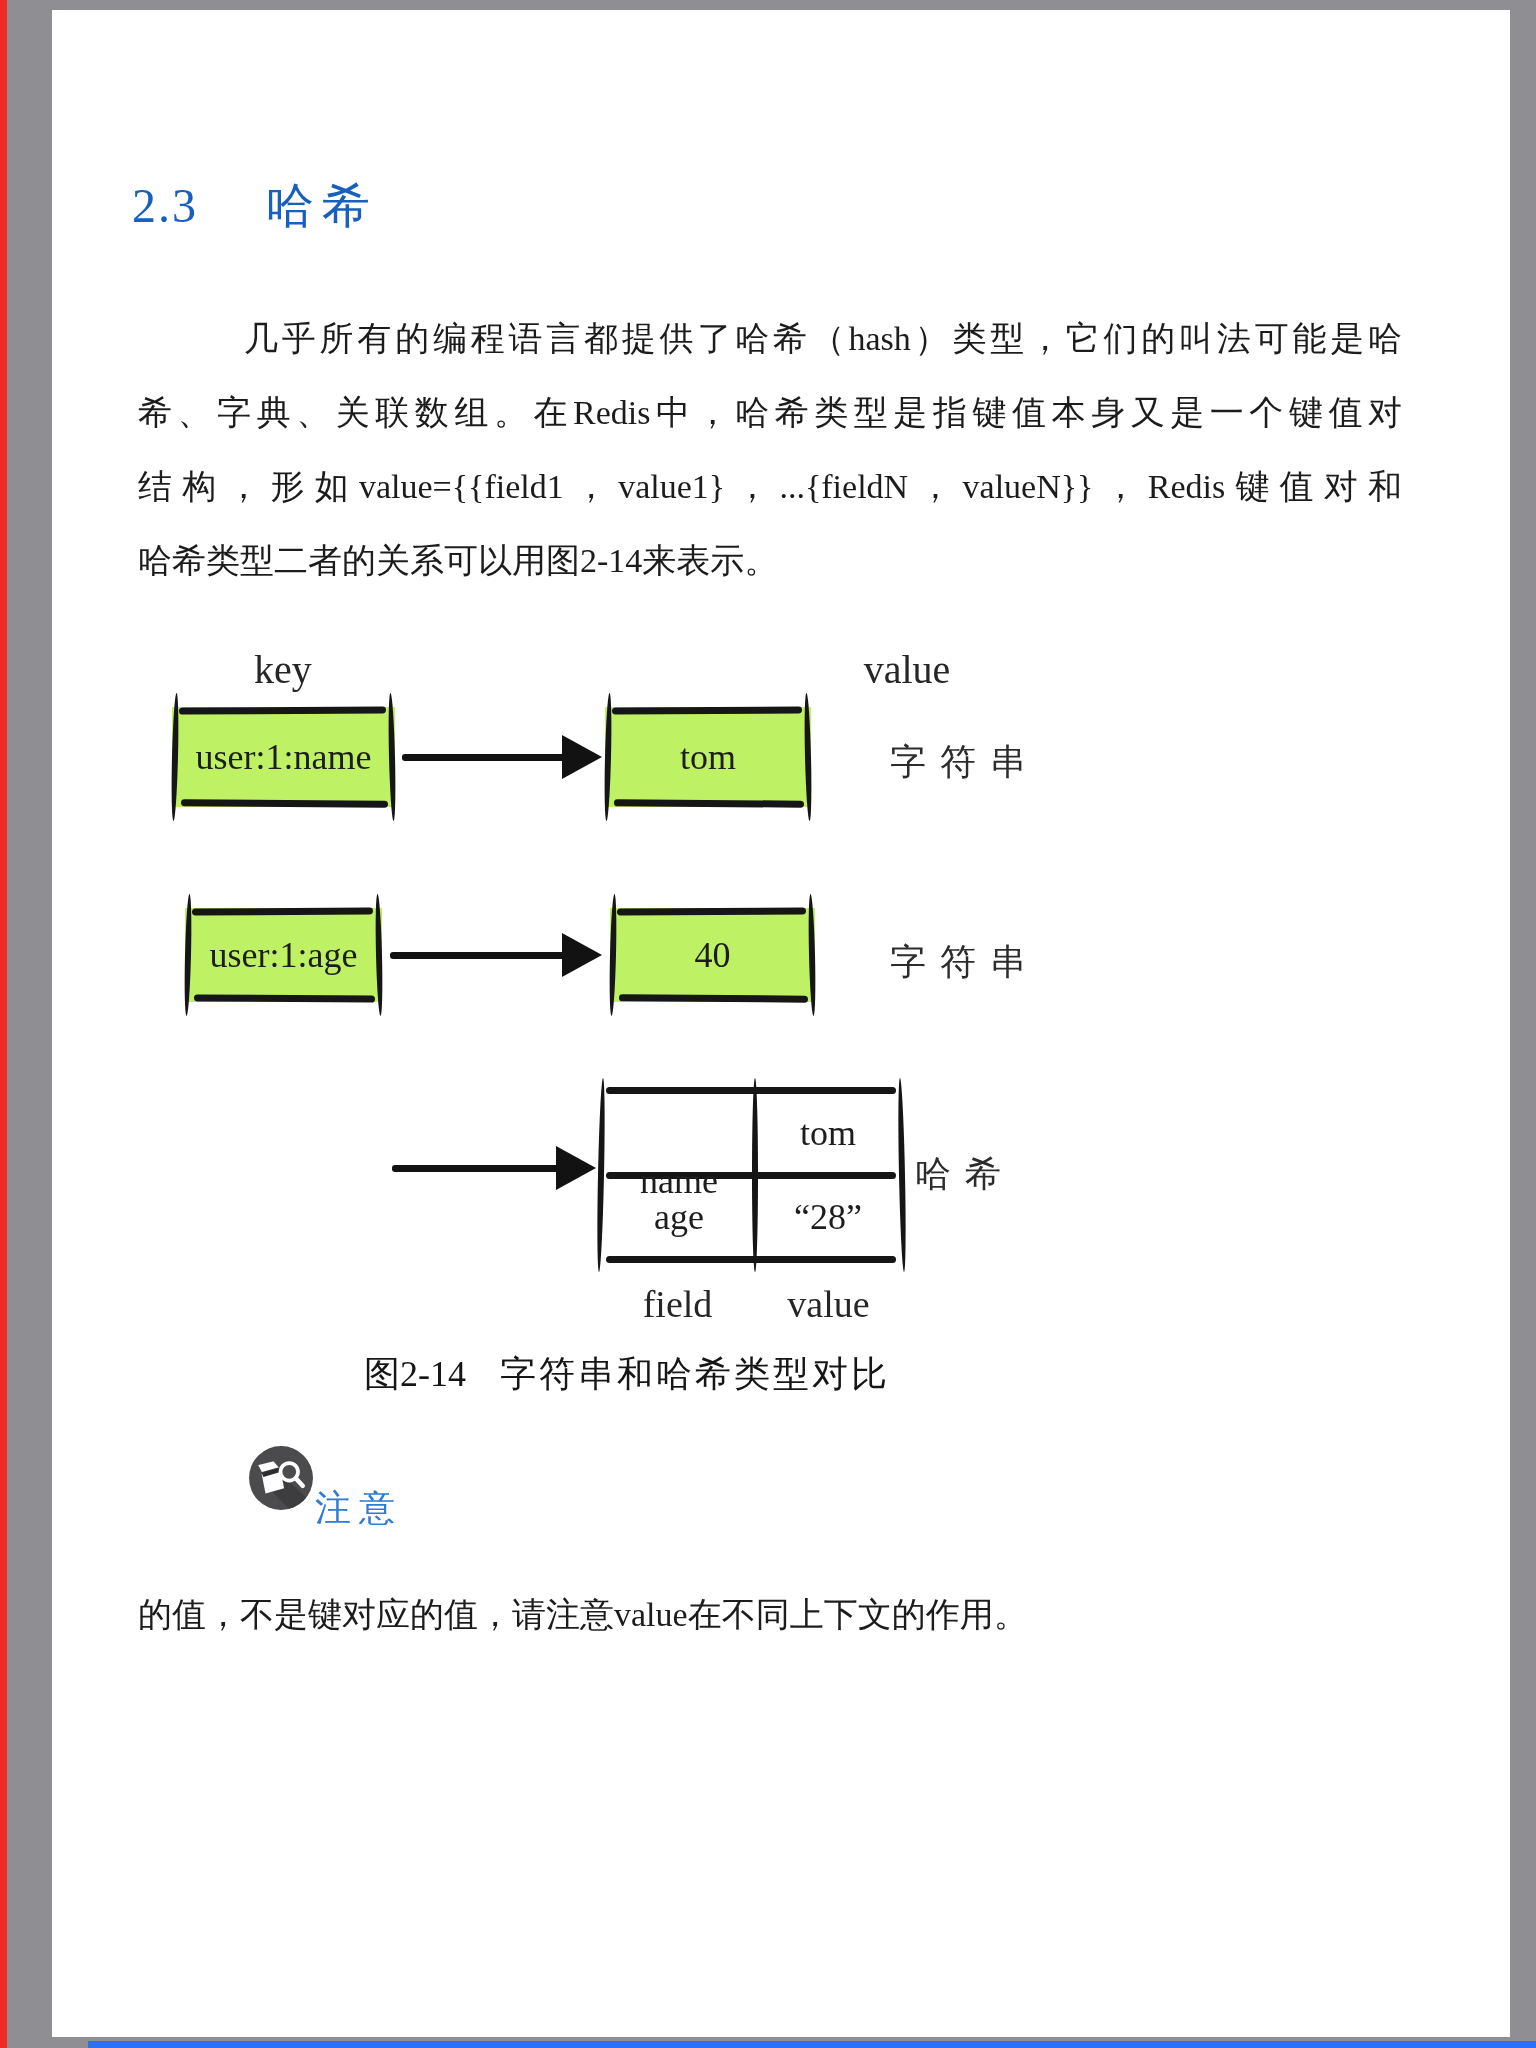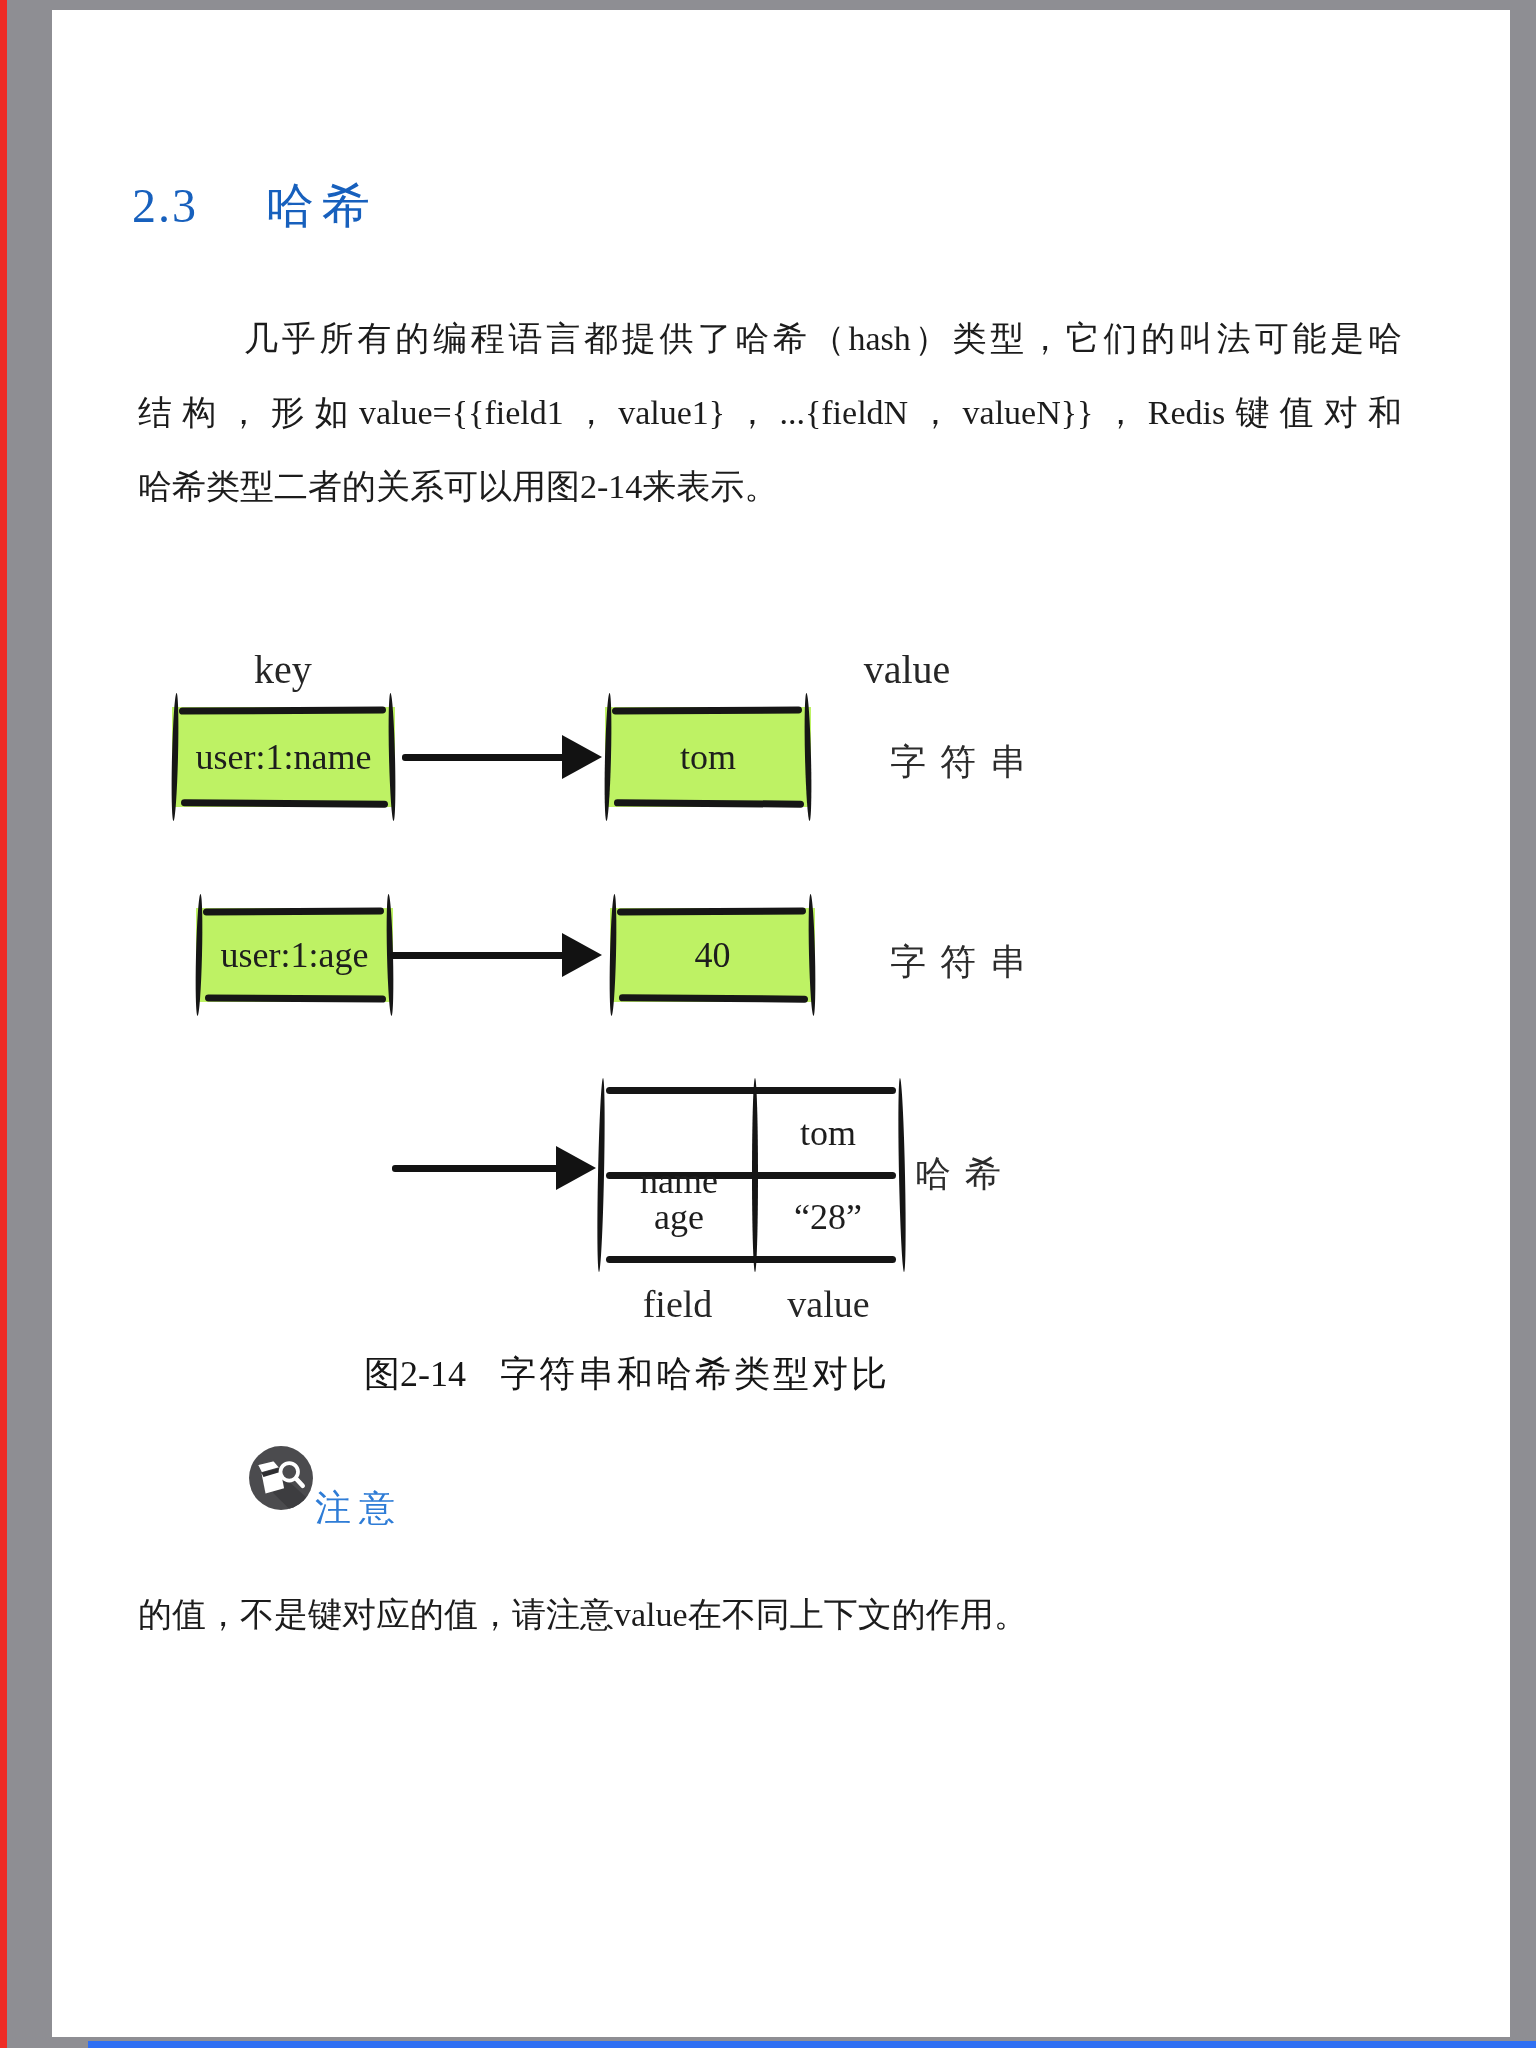--- a/index.html
+++ b/index.html
@@ -63,20 +63,21 @@
 
   <div class="page">
 
     <h1 class="heading">
       <span class="num">2.3</span>
       <span class="ttl">哈希</span>
     </h1>
 
     <div class="para p1">
       <div class="bline indent">几乎所有的编程语言都提供了哈希（hash）类型，它们的叫法可能是哈</div>
+      <div class="bline">希、字典、关联数组。在Redis中，哈希类型是指键值本身又是一个键值对</div>
       <div class="bline">结构，形如value={{field1，value1}，...{fieldN，valueN}}，Redis键值对和</div>
       <div class="bline last">哈希类型二者的关系可以用图2-14来表示。</div>
     </div>
 
     <div class="hdr" style="left:166px;width:130px;">key</div>
     <div class="hdr" style="left:790px;width:130px;">value</div>
 
     <div class="skbox" style="left:120px;top:697px;width:223px;height:100px;">
       <i class="st"></i>
         <i class="sb"></i>
@@ -90,21 +91,21 @@
     </div>
     <div class="skbox" style="left:553px;top:697px;width:206px;height:100px;">
       <i class="st"></i>
         <i class="sb"></i>
         <i class="sl"></i>
         <i class="sr"></i>
       <span class="lbl">tom</span>
     </div>
     <div class="typelbl" style="left:838px;top:728px;">字符串</div>
 
-    <div class="skbox" style="left:133px;top:898px;width:197px;height:94px;margin-left:11px;">
+    <div class="skbox" style="left:133px;top:898px;width:197px;height:94px;">
       <i class="st"></i>
         <i class="sb"></i>
         <i class="sl"></i>
         <i class="sr"></i>
       <span class="lbl">user:1:age</span>
     </div>
     <div class="arrow" style="left:338px;top:945px;width:212px;">
       <i class="shaft"></i>
         <i class="head"></i>
     </div>

